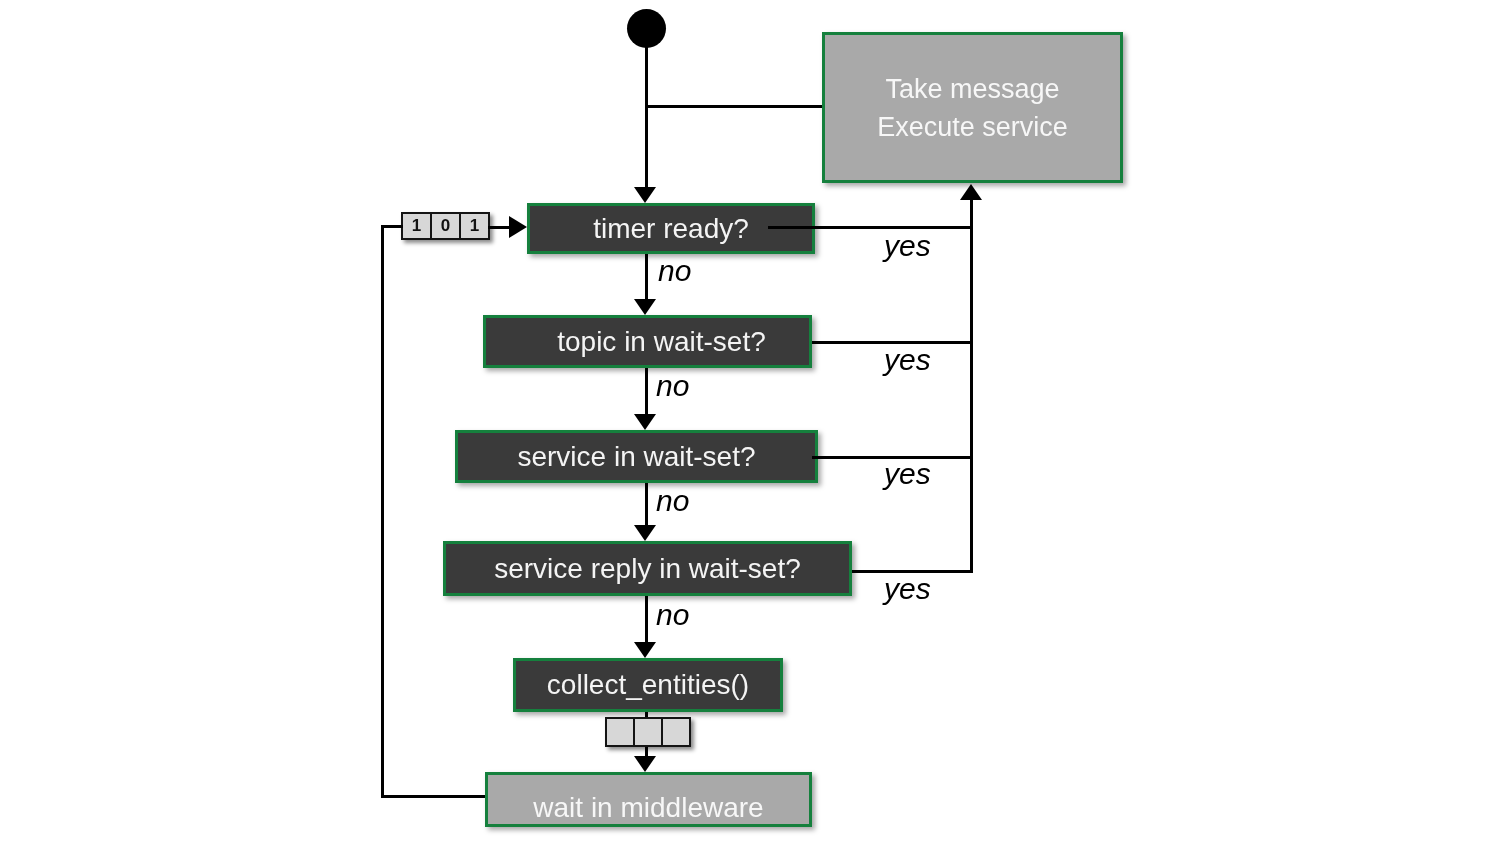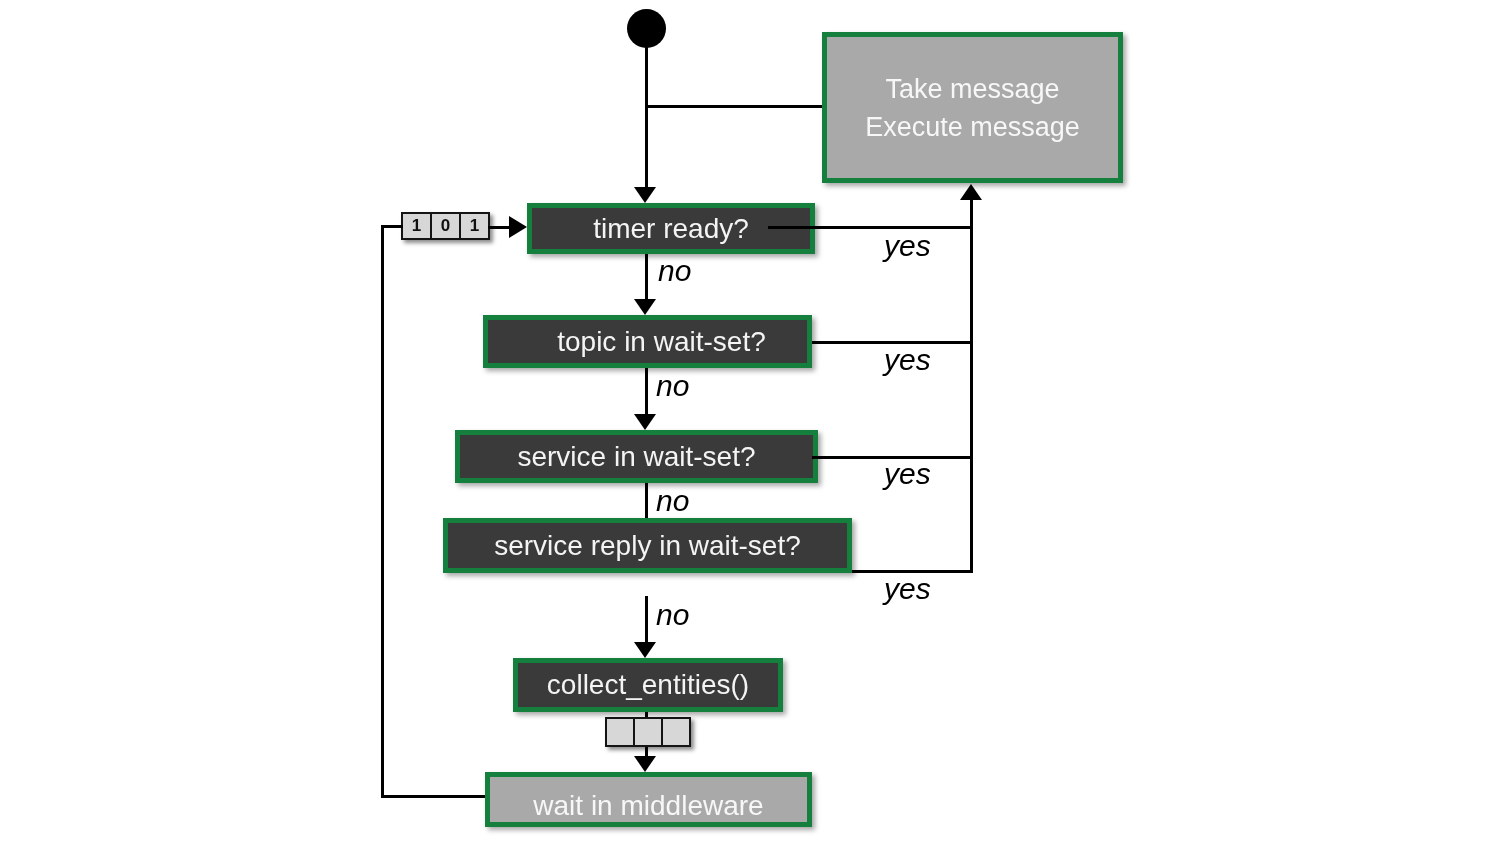--- a/index.html
+++ b/index.html
@@ -18,21 +18,21 @@
   
   .start-circle {
     position: absolute;
     width: 39px; height: 39px;
     border-radius: 50%;
     background: #000000;
   }
   .box {
     position: absolute;
     box-sizing: border-box;
-    border: 5px solid #15803d;
+    border: 3px solid #15803d;
     display: flex;
     align-items: center;
     justify-content: center;
     text-align: center;
     box-shadow: 3px 3px 5px rgba(0,0,0,0.35);
   }
   .box.dark {
     background: #3a3a3a;
     color: #f4f4f4;
     font-size: 28px;
@@ -115,21 +115,21 @@
   <div class="start-circle" style="left:627px; top:9px;"></div>
 
   <div class="line" style="left:645px; top:46px; width:3px; height:142px;"></div>
   <div class="arr down" style="left:634px; top:187px;"></div>
 
   <div class="line" style="left:645px; top:105px; width:180px; height:3px;"></div>
 
   <div class="box gray" style="left:822px; top:32px; width:301px; height:151px;">
     <div class="action-lines">
       <div>Take message</div>
-      <div>Execute message</div>
+      <div>Execute service</div>
     </div>
   </div>
 
   <div class="arr up" style="left:960px; top:184px;"></div>
   <div class="line" style="left:970px; top:198px; width:3px; height:375px;"></div>
 
   <div class="box dark" style="left:527px; top:203px; width:288px; height:51px;">
     <span>timer ready?</span>
   </div>
 
@@ -168,21 +168,21 @@
     <span>service in wait-set?</span>
   </div>
 
   <div class="line" style="left:812px; top:456px; width:160px; height:3px;"></div>
   <div class="edge-label" style="left:884px; top:459px;">yes</div>
 
   <div class="line" style="left:645px; top:483px; width:3px; height:44px;"></div>
   <div class="arr down" style="left:634px; top:525px;"></div>
   <div class="edge-label" style="left:656px; top:486px;">no</div>
 
-  <div class="box dark" style="left:443px; top:518px; width:409px; height:55px;">
+  <div class="box dark" style="left:443px; top:541px; width:409px; height:55px;">
     <span>service reply in wait-set?</span>
   </div>
 
   <div class="line" style="left:852px; top:570px; width:120px; height:3px;"></div>
   <div class="edge-label" style="left:884px; top:574px;">yes</div>
 
   <div class="line" style="left:645px; top:596px; width:3px; height:48px;"></div>
   <div class="arr down" style="left:634px; top:642px;"></div>
   <div class="edge-label" style="left:656px; top:600px;">no</div>
 

